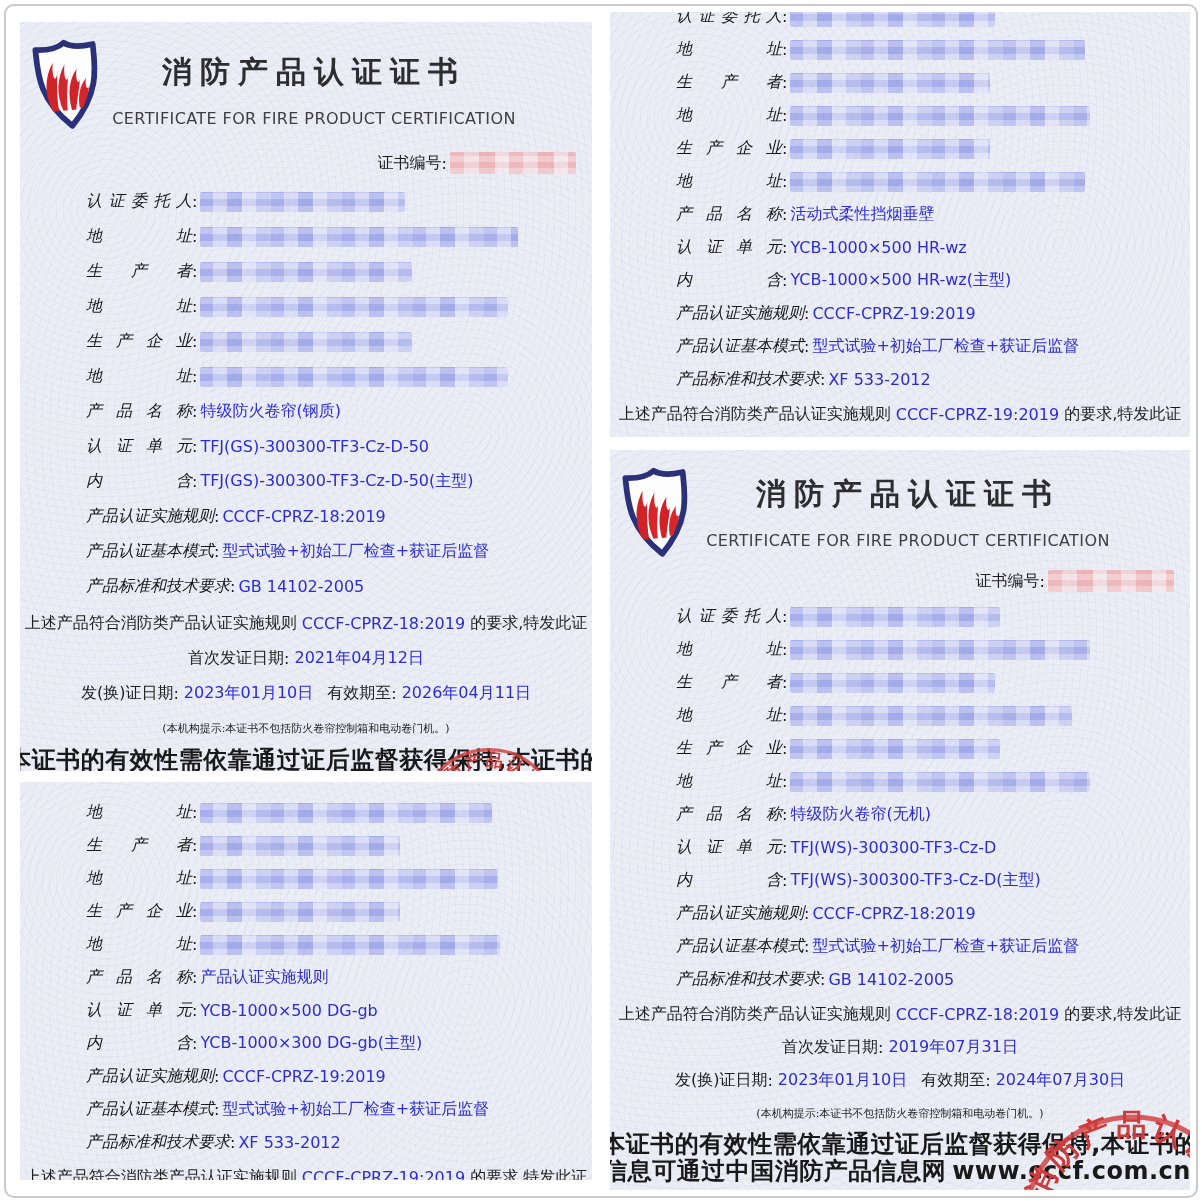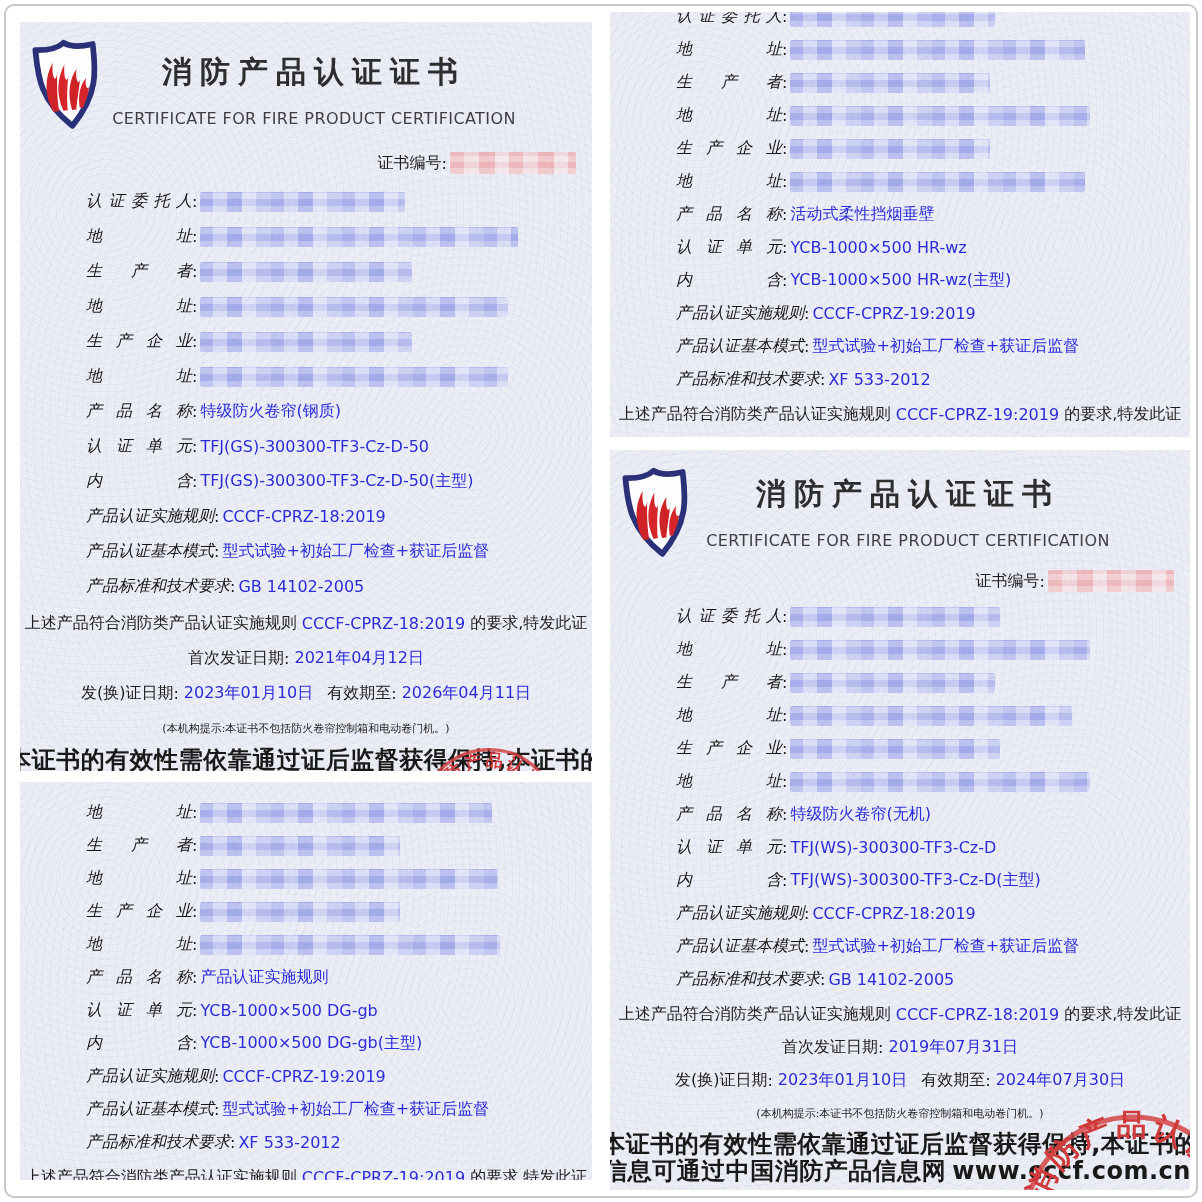--- a/index.html
+++ b/index.html
@@ -297,21 +297,21 @@
         <span class="val">产品认证实施规则</span>
       </div>
     <div class="row">
         <span class="lbl">认证单元</span>
         <span class="colon">:</span>
         <span class="val">YCB-1000×500 DG-gb</span>
       </div>
     <div class="row">
         <span class="lbl">内含</span>
         <span class="colon">:</span>
-        <span class="val">YCB-1000×500 DG-gb(主型)</span>
+        <span class="val">YCB-1000×300 DG-gb(主型)</span>
       </div>
     <div class="row">
         <span class="lbl wide">产品认证实施规则</span>
         <span class="colon">:</span>
         <span class="val">CCCF-CPRZ-19:2019</span>
       </div>
     <div class="row">
         <span class="lbl wide">产品认证基本模式</span>
         <span class="colon">:</span>
         <span class="val">型式试验+初始工厂检查+获证后监督</span>

